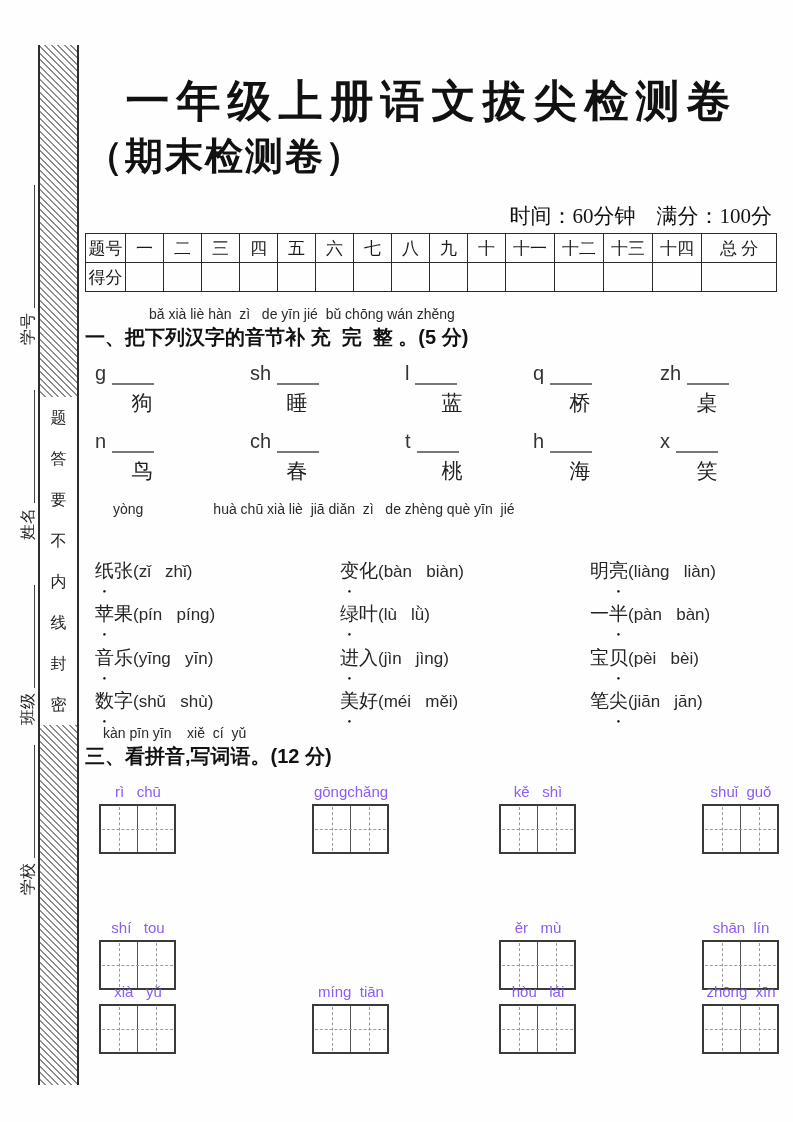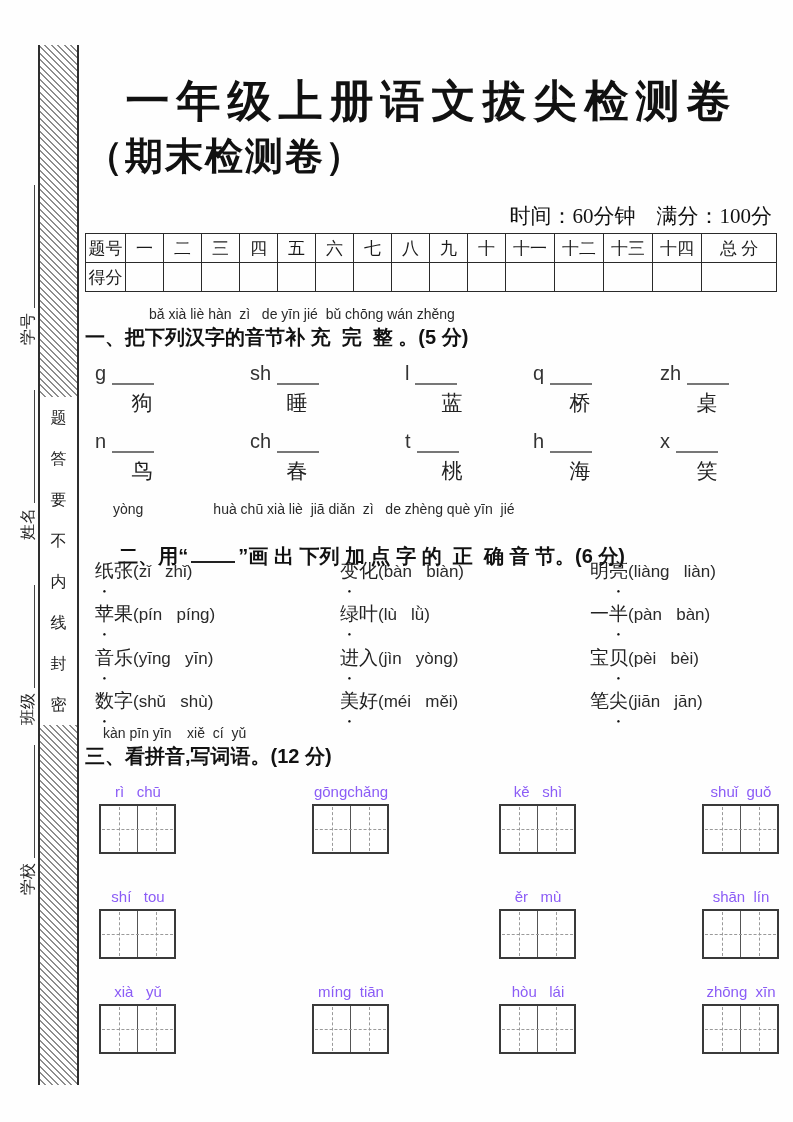--- a/index.html
+++ b/index.html
@@ -272,37 +272,34 @@
             <div class="s1-char">笑</div>
           </div>
         </div>
       </div>
 
     <div class="s2-pinyin">
       <span class="pinyin">yòng</span>
       <span class="s2-gap"></span>
       <span class="pinyin">huà chū xià liè  jiā diǎn  zì   de zhèng què yīn  jié</span>
     </div>
-    <div class="sec-heading s2-heading">
-      <span>二、用“</span><span class="inline-blank"></span><span>”画 出 下列 加 点 字 的  正  确 音 节。(6 分)</span>
-    </div>
     <div id="s2-rows">
         <div class="s2-row" style="top: 558px;">
           <div class="s2-item" style="left: 10px;"><span class="s2-word"><span class="char dotted">纸</span><span class="char">张</span></span><span class="s2-opts">(zǐ   zhǐ)</span></div>
           <div class="s2-item" style="left: 255px;"><span class="s2-word"><span class="char dotted">变</span><span class="char">化</span></span><span class="s2-opts">(bàn   biàn)</span></div>
           <div class="s2-item" style="left: 505px;"><span class="s2-word"><span class="char">明</span><span class="char dotted">亮</span></span><span class="s2-opts">(liàng   liàn)</span></div>
         </div>
         <div class="s2-row" style="top: 601.4px;">
           <div class="s2-item" style="left: 10px;"><span class="s2-word"><span class="char dotted">苹</span><span class="char">果</span></span><span class="s2-opts">(pín   píng)</span></div>
           <div class="s2-item" style="left: 255px;"><span class="s2-word"><span class="char dotted">绿</span><span class="char">叶</span></span><span class="s2-opts">(lù   lǜ)</span></div>
           <div class="s2-item" style="left: 505px;"><span class="s2-word"><span class="char">一</span><span class="char dotted">半</span></span><span class="s2-opts">(pàn   bàn)</span></div>
         </div>
         <div class="s2-row" style="top: 644.8px;">
           <div class="s2-item" style="left: 10px;"><span class="s2-word"><span class="char dotted">音</span><span class="char">乐</span></span><span class="s2-opts">(yīng   yīn)</span></div>
-          <div class="s2-item" style="left: 255px;"><span class="s2-word"><span class="char dotted">进</span><span class="char">入</span></span><span class="s2-opts">(jìn   yòng)</span></div>
+          <div class="s2-item" style="left: 255px;"><span class="s2-word"><span class="char dotted">进</span><span class="char">入</span></span><span class="s2-opts">(jìn   jìng)</span></div>
           <div class="s2-item" style="left: 505px;"><span class="s2-word"><span class="char">宝</span><span class="char dotted">贝</span></span><span class="s2-opts">(pèi   bèi)</span></div>
         </div>
         <div class="s2-row" style="top: 688.2px;">
           <div class="s2-item" style="left: 10px;"><span class="s2-word"><span class="char dotted">数</span><span class="char">字</span></span><span class="s2-opts">(shǔ   shù)</span></div>
           <div class="s2-item" style="left: 255px;"><span class="s2-word"><span class="char dotted">美</span><span class="char">好</span></span><span class="s2-opts">(méi   měi)</span></div>
           <div class="s2-item" style="left: 505px;"><span class="s2-word"><span class="char">笔</span><span class="char dotted">尖</span></span><span class="s2-opts">(jiān   jān)</span></div>
         </div>
       </div>
 
     <div class="pinyin s3-pinyin">kàn pīn yīn    xiě  cí  yǔ</div>
@@ -331,21 +328,21 @@
             </div>
           </div>
           <div class="wordbox-group" style="left: 617px;">
             <span class="wb-pinyin">shuǐ  guǒ</span>
             <div class="wbox">
               <div class="wcell"></div>
               <div class="wcell"></div>
             </div>
           </div>
         </div>
-        <div class="s3-row" style="top: 888px; text-decoration: underline;">
+        <div class="s3-row" style="top: 919px; text-decoration: underline;">
           <div class="wordbox-group" style="left: 14px;">
             <span class="wb-pinyin">shí   tou</span>
             <div class="wbox">
               <div class="wcell"></div>
               <div class="wcell"></div>
             </div>
           </div>
           <div class="wordbox-group" style="left: 414px;">
             <span class="wb-pinyin">ěr   mù</span>
             <div class="wbox">

